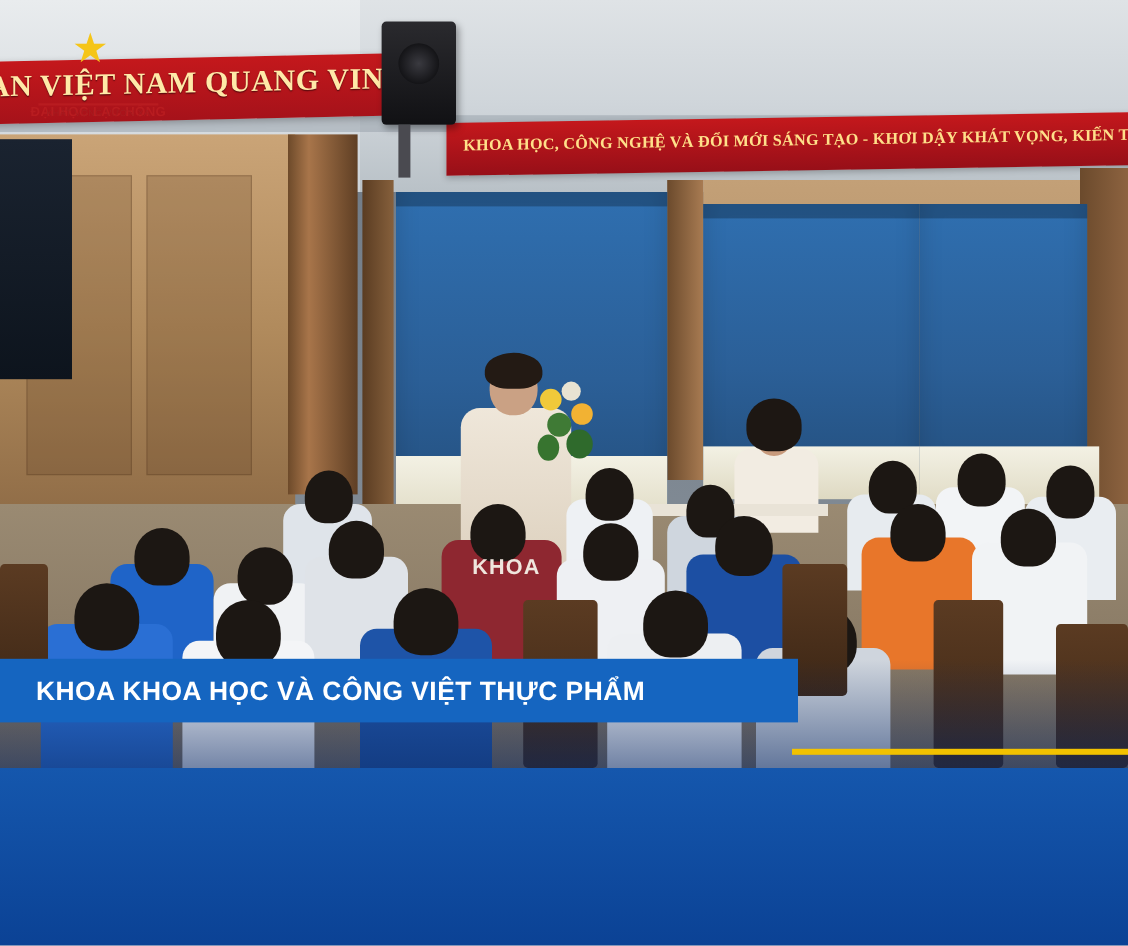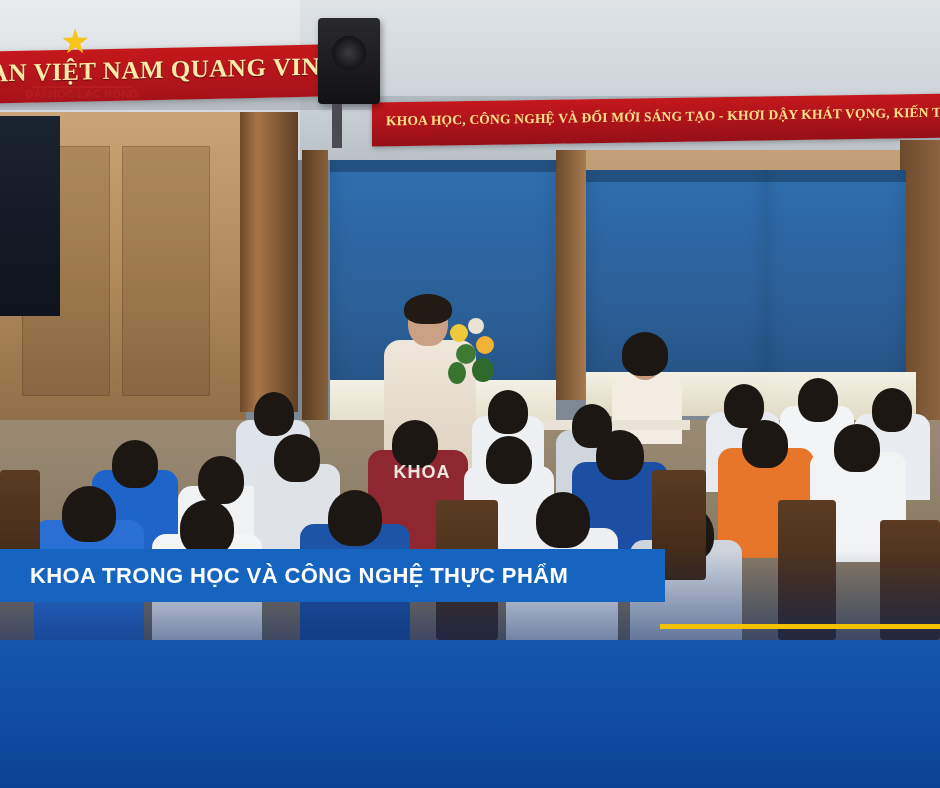--- a/index.html
+++ b/index.html
@@ -392,21 +392,21 @@
     <div class="chair" style="left:0px;top:470px;width:40px;height:120px;"></div>
     <div class="chair" style="left:436px;top:500px;width:62px;height:140px;"></div>
     <div class="chair" style="left:652px;top:470px;width:54px;height:110px;"></div>
     <div class="chair" style="left:778px;top:500px;width:58px;height:140px;"></div>
     <div class="chair" style="left:880px;top:520px;width:60px;height:120px;"></div>
 
     <div class="photo-fade"></div>
   </div>
 
   <div class="dept-bar">
-    <span class="txt">KHOA TRONG HỌC VÀ CÔNG NGHỆ THỰC PHẨM</span>
+    <span class="txt">KHOA KHOA HỌC VÀ CÔNG VIỆT THỰC PHẨM</span>
   </div>
 
   <div class="accent-line"></div>
 
   <div class="bottom"></div>
 
   <div class="headline">
     <span class="l1">KHOA KH&amp;CN THỰC PHẨM  THAM DỰ KHÓA ĐÀO TẠO NĂNG SUẤT CHẤT LƯỢNG</span>
     <span class="l2">BƯỚC TIẾN MỚI TRONG XÂY DỰNG NGUỒN NHÂN LỰC SÁNG TẠO</span>
   </div>

